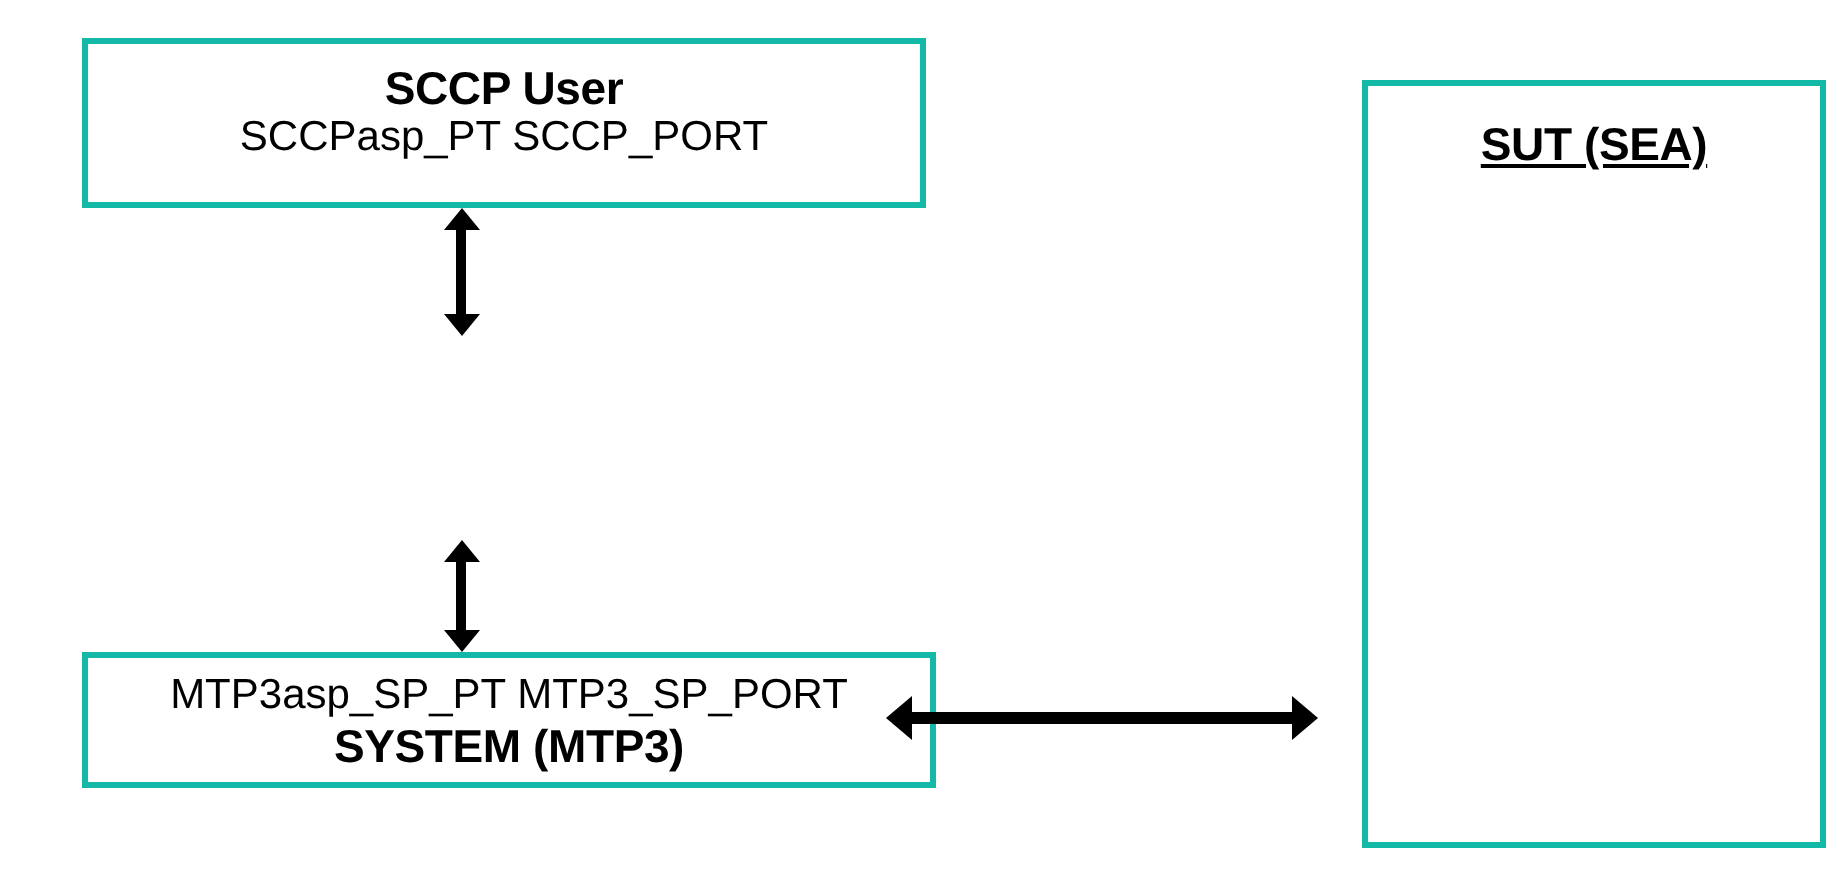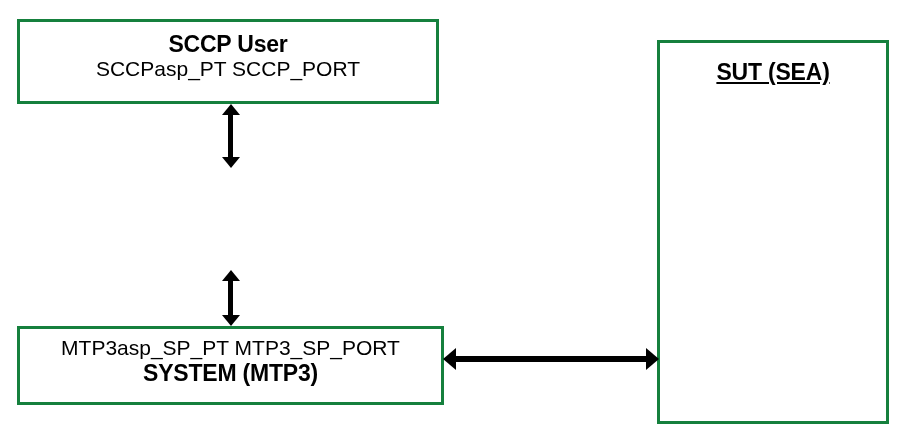--- a/index.html
+++ b/index.html
@@ -12,22 +12,23 @@
     width: 920px;
     height: 447px;
     background: #ffffff;
     overflow: hidden;
     font-family: "Liberation Sans", sans-serif;
     color: #000000;
   }
   .box {
     position: absolute;
     box-sizing: border-box;
-    border: 3px solid #15803d;
+    border: 3px solid #14b8a6;
     background: #ffffff;
+    margin-left: 24px;
   }
   .box-inner {
     position: absolute;
     left: 0;
     right: 0;
     text-align: center;
   }
   .line-bold {
     font-weight: bold;
     font-size: 23px;
@@ -39,21 +40,21 @@
     font-weight: normal;
     font-size: 21px;
     line-height: 22px;
     letter-spacing: 0px;
     white-space: nowrap;
   }
 
   
   #box-sccp-user { left: 17px;  top: 19px;  width: 422px; height: 85px; }
   #box-sccp      { left: 17px;  top: 169px; width: 427px; height: 100px; }
-  #box-system    { left: 17px;  top: 326px; width: 427px; height: 79px; }
+  #box-system    { left: 17px;  top: 326px; width: 427px; height: 68px; }
   #box-sut       { left: 657px; top: 40px;  width: 232px; height: 384px; }
 
   #box-sccp-user .box-inner { top: 8px; }
   #box-sccp .box-inner      { top: 7px; }
   #box-system .box-inner    { top: 8px; }
   #box-sut .box-inner       { top: 15px; text-decoration: underline; }
 
   
   .arrow-v {
     position: absolute;

